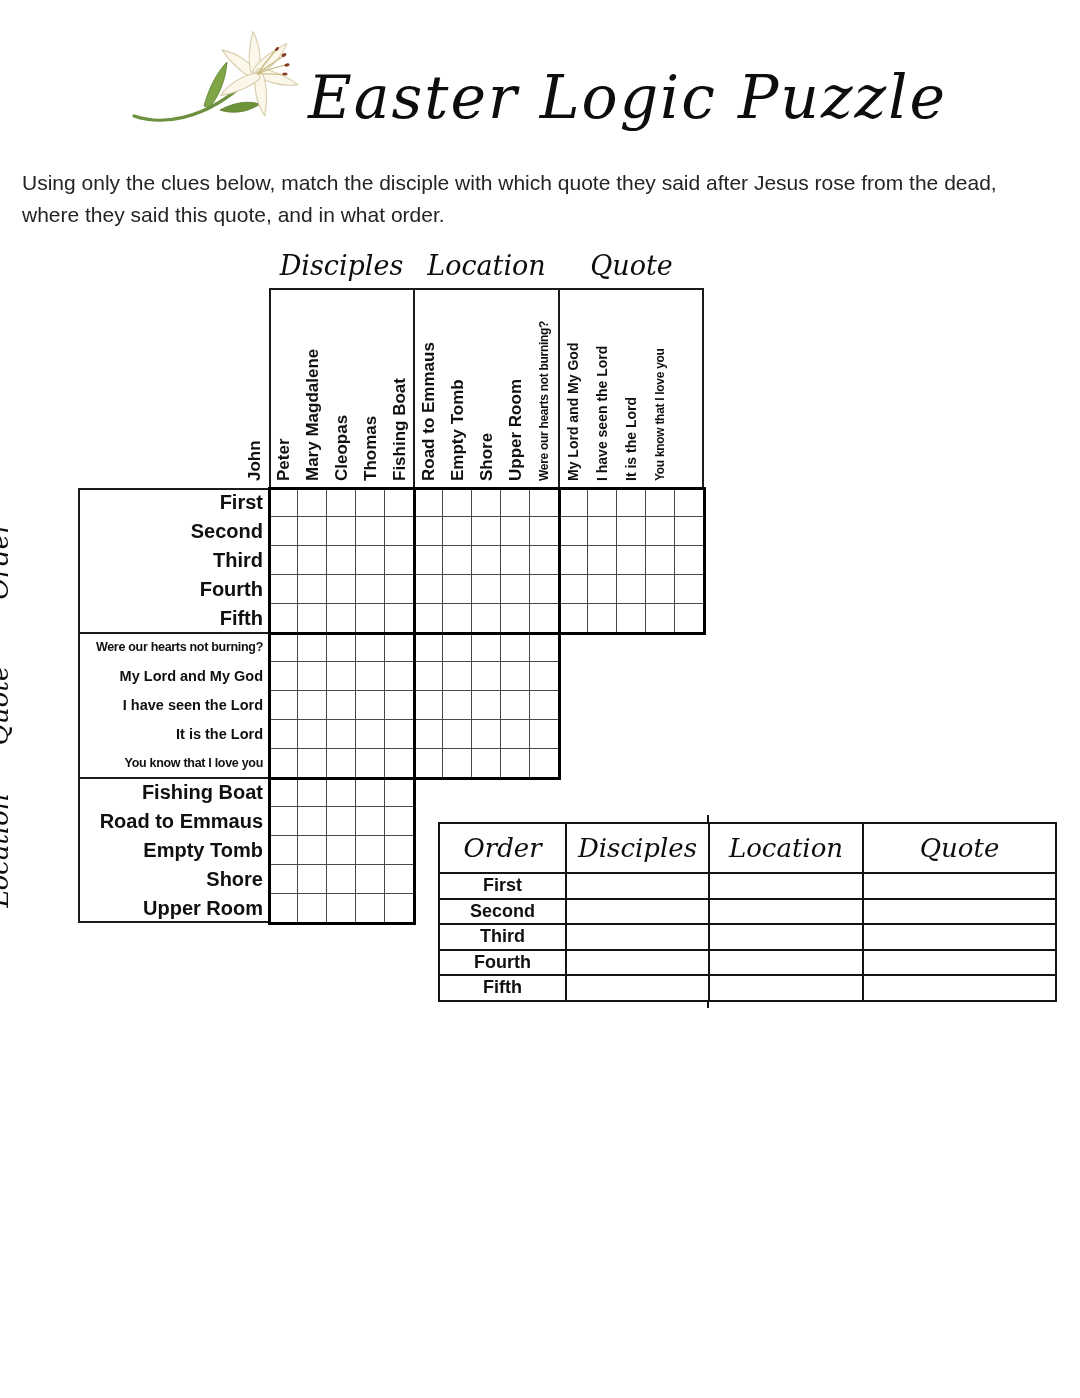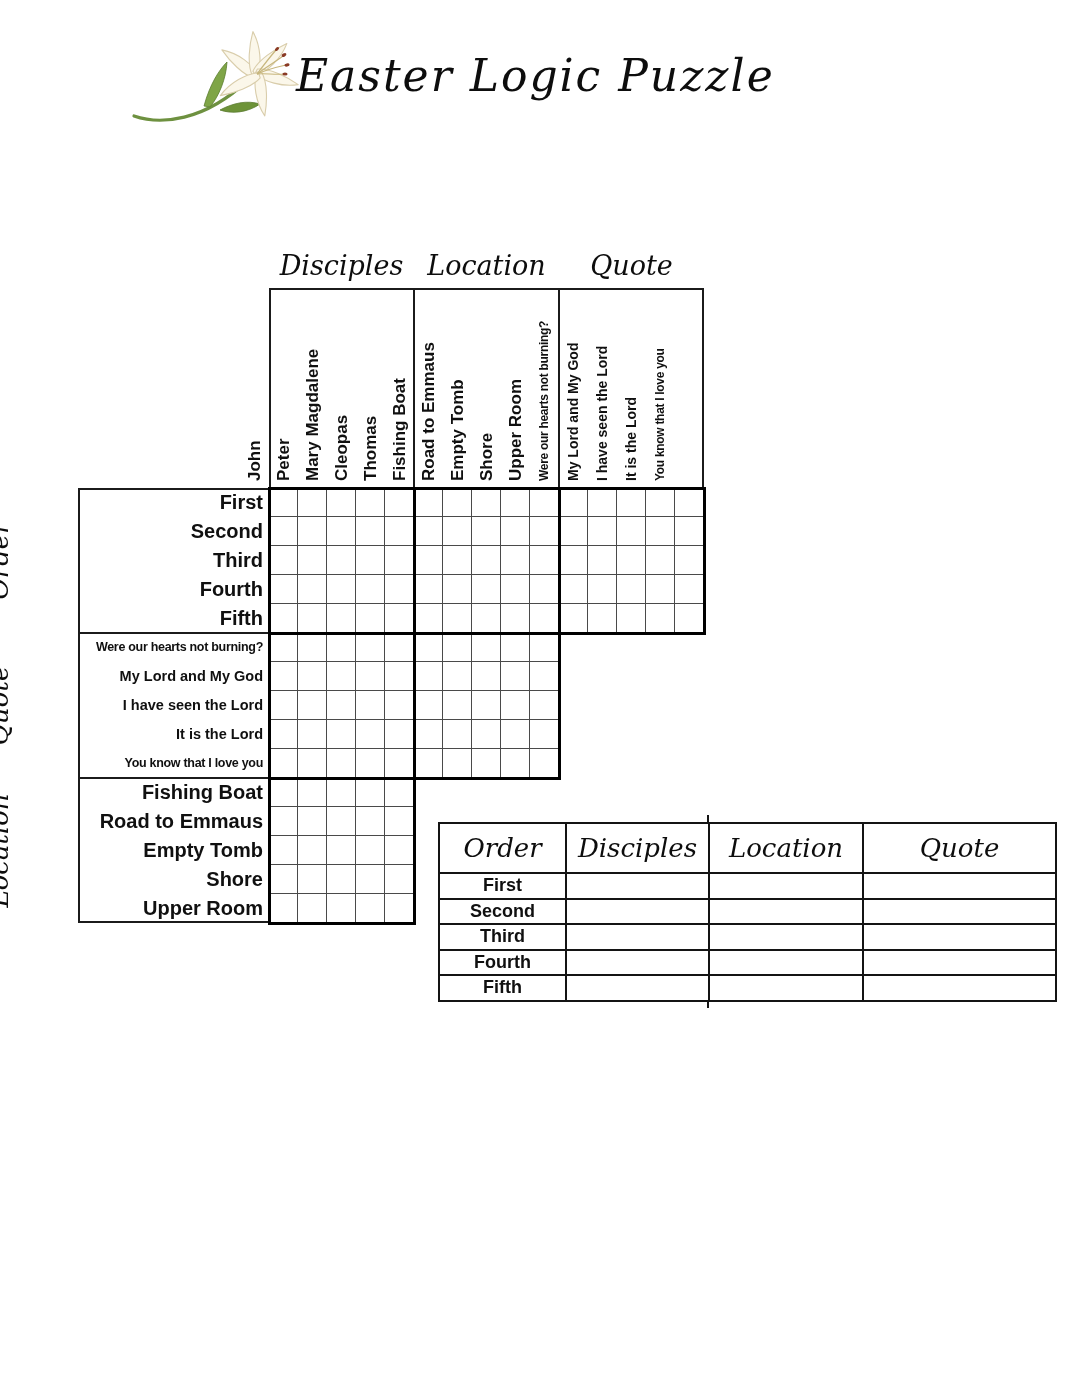--- a/index.html
+++ b/index.html
@@ -1,23 +1,23 @@
 <!DOCTYPE html>
 <html><head>
 <meta charset="utf-8">
 <style>
   html,body{margin:0;padding:0;background:#ffffff;}
   .page{position:relative;width:1080px;height:1398px;background:#fff;
         font-family:"Liberation Sans",sans-serif;color:#111;overflow:hidden;}
 
   .lily{position:absolute;left:130px;top:28px;}
 
-  .title{position:absolute;left:296px;top:52px;margin:0;
+  .title{position:absolute;left:296px;top:52px;margin:12px;
          font-family:"DejaVu Serif",serif;font-style:italic;font-weight:normal;
-         font-size:44px;line-height:1.1;letter-spacing:2px;color:#0d0d0d;white-space:nowrap;}
+         font-size:60px;line-height:1.1;letter-spacing:2px;color:#0d0d0d;white-space:nowrap;}
 
   .instructions{position:absolute;left:22px;top:167px;width:1030px;
                 font-size:21px;line-height:31.5px;color:#242424;}
 
   .grid-area{position:absolute;left:0;top:0;width:1080px;height:1398px;}
   .grid-area > div{position:absolute;box-sizing:border-box;}
 
   .script{font-family:"DejaVu Serif",serif;font-style:italic;color:#0d0d0d;}
 
   .group-header{height:40px;line-height:40px;font-size:27px;text-align:center;white-space:nowrap;}
@@ -85,20 +85,24 @@
         <ellipse cx="27" cy="-19" rx="2.6" ry="1.6" transform="rotate(-30 27 -19)"></ellipse>
         <ellipse cx="30" cy="-9" rx="2.6" ry="1.6" transform="rotate(-12 30 -9)"></ellipse>
         <ellipse cx="28" cy="0" rx="2.6" ry="1.6"></ellipse>
         <ellipse cx="20" cy="-25" rx="2.4" ry="1.5" transform="rotate(-45 20 -25)"></ellipse>
       </g>
     </g>
   </svg>
 
   <h1 class="title script">Easter Logic Puzzle</h1>
 
+  <div class="instructions">
+    <div>Using only the clues below, match the disciple with which quote they said after Jesus rose from the dead,</div>
+    <div>where they said this quote, and in what order.</div>
+  </div>
 
   <div class="grid-area" id="grid-area">
       <div class="header-box" style="left: 269px; top: 288px; width: 435px; height: 200px;"></div>
       <div class="vsep" style="left: 412.5px; top: 288px; height: 200px;"></div>
       <div class="vsep" style="left: 557.5px; top: 288px; height: 200px;"></div>
       <div class="script group-header" style="left: 269px; top: 246px; width: 145px;">Disciples</div>
       <div class="col-label" style="left: 269px; top: 459px;">John</div>
       <div class="col-label" style="left: 298px; top: 459px;">Peter</div>
       <div class="col-label" style="left: 327px; top: 459px;">Mary Magdalene</div>
       <div class="col-label" style="left: 356px; top: 459px;">Cleopas</div>

